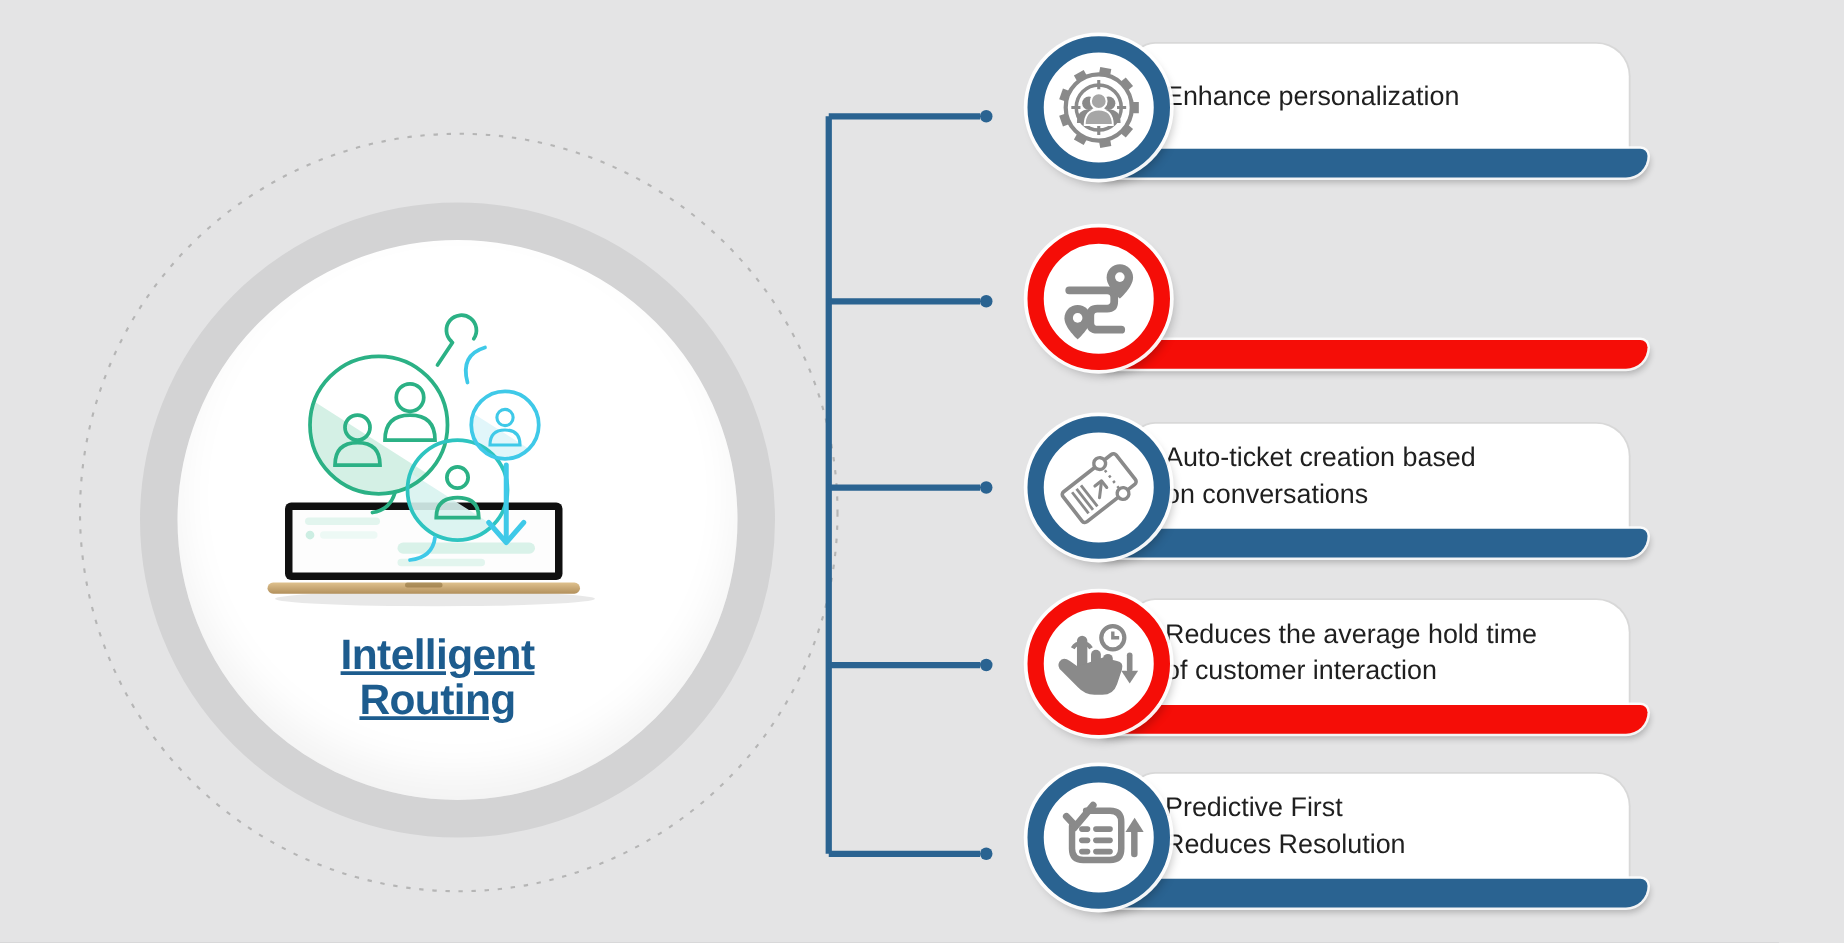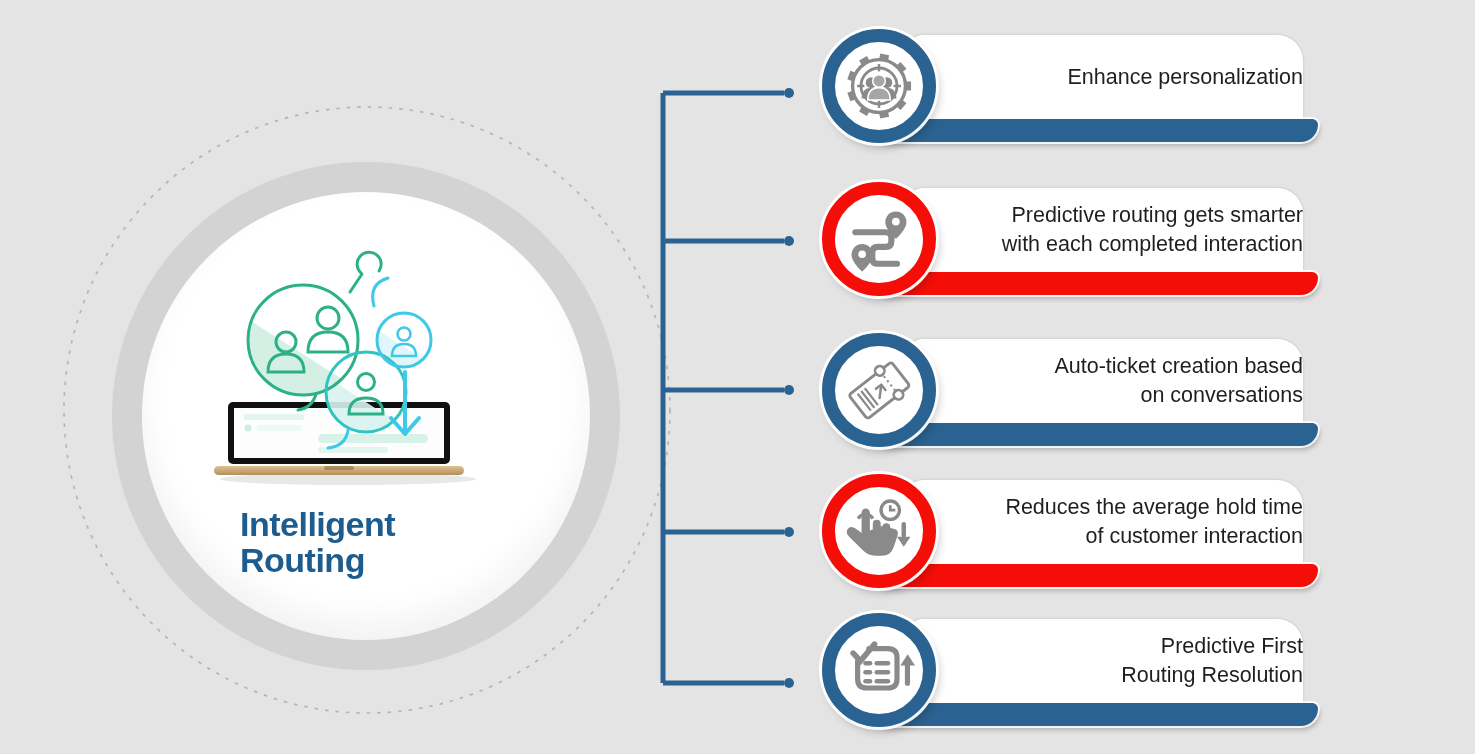--- a/index.html
+++ b/index.html
@@ -5,35 +5,35 @@
   html,body{margin:0;padding:0;background:#cfcfcf;}
   .canvas{position:relative;width:1475px;height:754px;overflow:hidden;
     background:var(--bg,#e4e4e5);font-family:"Liberation Sans","DejaVu Sans",sans-serif;}
 
   
   .dashed-svg{position:absolute;left:62px;top:105px;width:610px;height:610px;}
   .hub-ring{position:absolute;left:112px;top:162px;width:508px;height:508px;box-sizing:border-box;
     border:30px solid var(--ring_gray,#d3d3d4);border-radius:50%;background:#fff;
     box-shadow:inset 0 -20px 34px rgba(0,0,0,.05);}
   .hub-illustration{position:absolute;left:198px;top:246px;width:300px;height:245px;}
-  .hub-title{position:absolute;left:240px;top:506px;width:220px;
-    font-size:34px;line-height:1.07;font-weight:bold;letter-spacing:-.5px;color:var(--title_blue,#1d5c8e);}
+  .hub-title{position:absolute;left:240px;top:506px;width:220px;text-align:center;
+    font-size:34px;line-height:1.07;font-weight:bold;letter-spacing:-.5px;color:var(--title_blue,#1d5c8e);text-decoration:underline;}
 
   
   .connector{position:absolute;left:656px;top:84px;width:150px;height:612px;}
   .connector path{stroke:var(--blue);stroke-width:5;fill:none;}
   .connector circle{fill:var(--blue);}
 
   
   .row{position:absolute;left:822px;width:496px;height:116px;}
   .row--blue{--accent:var(--blue);}
   .row--red{--accent:var(--red);}
   .card{position:absolute;left:84px;top:6px;width:397px;height:84px;background:#fff;
     border-radius:18px 26px 0 0;box-shadow:0 0 0 1.5px #d8d8d8;z-index:2;
-    display:flex;flex-direction:column;justify-content:center;align-items:flex-end;
+    display:flex;flex-direction:column;justify-content:center;align-items:flex-start;
     padding-left:26px;box-sizing:border-box;}
   .card span{display:block;font-size:21.5px;line-height:29px;color:var(--text_dark,#1f1f1f);text-align:center;}
   .bar{position:absolute;left:54px;top:90px;width:442px;height:23px;background:var(--accent);
     border-radius:0 6px 18px 10px;z-index:3;
     box-shadow:0 0 0 2px rgba(255,255,255,.85),2px 4px 5px rgba(0,0,0,.22);}
   .ring{position:absolute;left:0;top:0;width:114px;height:114px;box-sizing:border-box;
     border:13px solid var(--accent);border-radius:50%;background:#fff;z-index:4;
     box-shadow:0 0 0 3px rgba(255,255,255,.95),3px 5px 8px rgba(0,0,0,.22);}
   .icon{position:absolute;left:8px;top:8px;width:72px;height:72px;color:var(--icon_gray,#8a8a8a);}
 </style>
@@ -152,24 +152,20 @@
         <g fill="#a6a6a6" stroke="#fff" stroke-width="1.4">
           <circle cx="32" cy="27.5" r="5.6"></circle>
           <path d="M22,44.5 q0,-11 10,-11 q10,0 10,11 z"></path>
         </g>
       </svg>
     </div>
   </div>
 
   <div class="row row--red" style="top:182px">
     <div class="bar"></div>
-    <div class="card">
-      <span>Predictive routing gets smarter</span>
-      <span>with each completed interaction</span>
-    </div>
     <div class="ring">
       <svg class="icon" viewBox="0 0 64 64">
         <path d="M11,26 H38 q5,0 5,5 v3 q0,5 -5,5 h-7 q-5,0 -5,5 v5 q0,5 5,5 h17" fill="none" stroke="currentColor" stroke-width="5.5" stroke-linejoin="round" stroke-linecap="round"></path>
         <path d="M47,7.5 c-5.2,0 -9.4,4.2 -9.4,9.4 c0,6.8 9.4,15 9.4,15 c0,0 9.4,-8.2 9.4,-15 c0,-5.2 -4.2,-9.4 -9.4,-9.4 z" fill="currentColor"></path>
         <circle cx="47" cy="16.6" r="3.4" fill="#fff"></circle>
         <path d="M17,36.5 c-5.2,0 -9.4,4.2 -9.4,9.4 c0,6.8 9.4,15 9.4,15 c0,0 9.4,-8.2 9.4,-15 c0,-5.2 -4.2,-9.4 -9.4,-9.4 z" fill="currentColor"></path>
         <circle cx="17" cy="45.6" r="3.4" fill="#fff"></circle>
       </svg>
     </div>
   </div>
@@ -225,21 +221,21 @@
           </g>
         </g>
       </svg>
     </div>
   </div>
 
   <div class="row row--blue" style="top:613px">
     <div class="bar"></div>
     <div class="card">
       <span>Predictive First</span>
-      <span>Routing Resolution</span>
+      <span>Reduces Resolution</span>
     </div>
     <div class="ring">
       <svg class="icon" viewBox="0 0 64 64">
         <g fill="none" stroke="currentColor" stroke-linecap="round">
           <path d="M23,13 H40 q8,0 8,8 v19 q0,8 -8,8 H21 q-8,0 -8,-8 V24" stroke-width="4.6"></path>
           <polyline points="9,17 15.5,24 28,9" stroke-width="5"></polyline>
         </g>
         <g stroke="currentColor" stroke-width="4" stroke-linecap="round">
           <line x1="20" y1="26" x2="24" y2="26"></line>
             <line x1="30" y1="26" x2="40" y2="26"></line>

